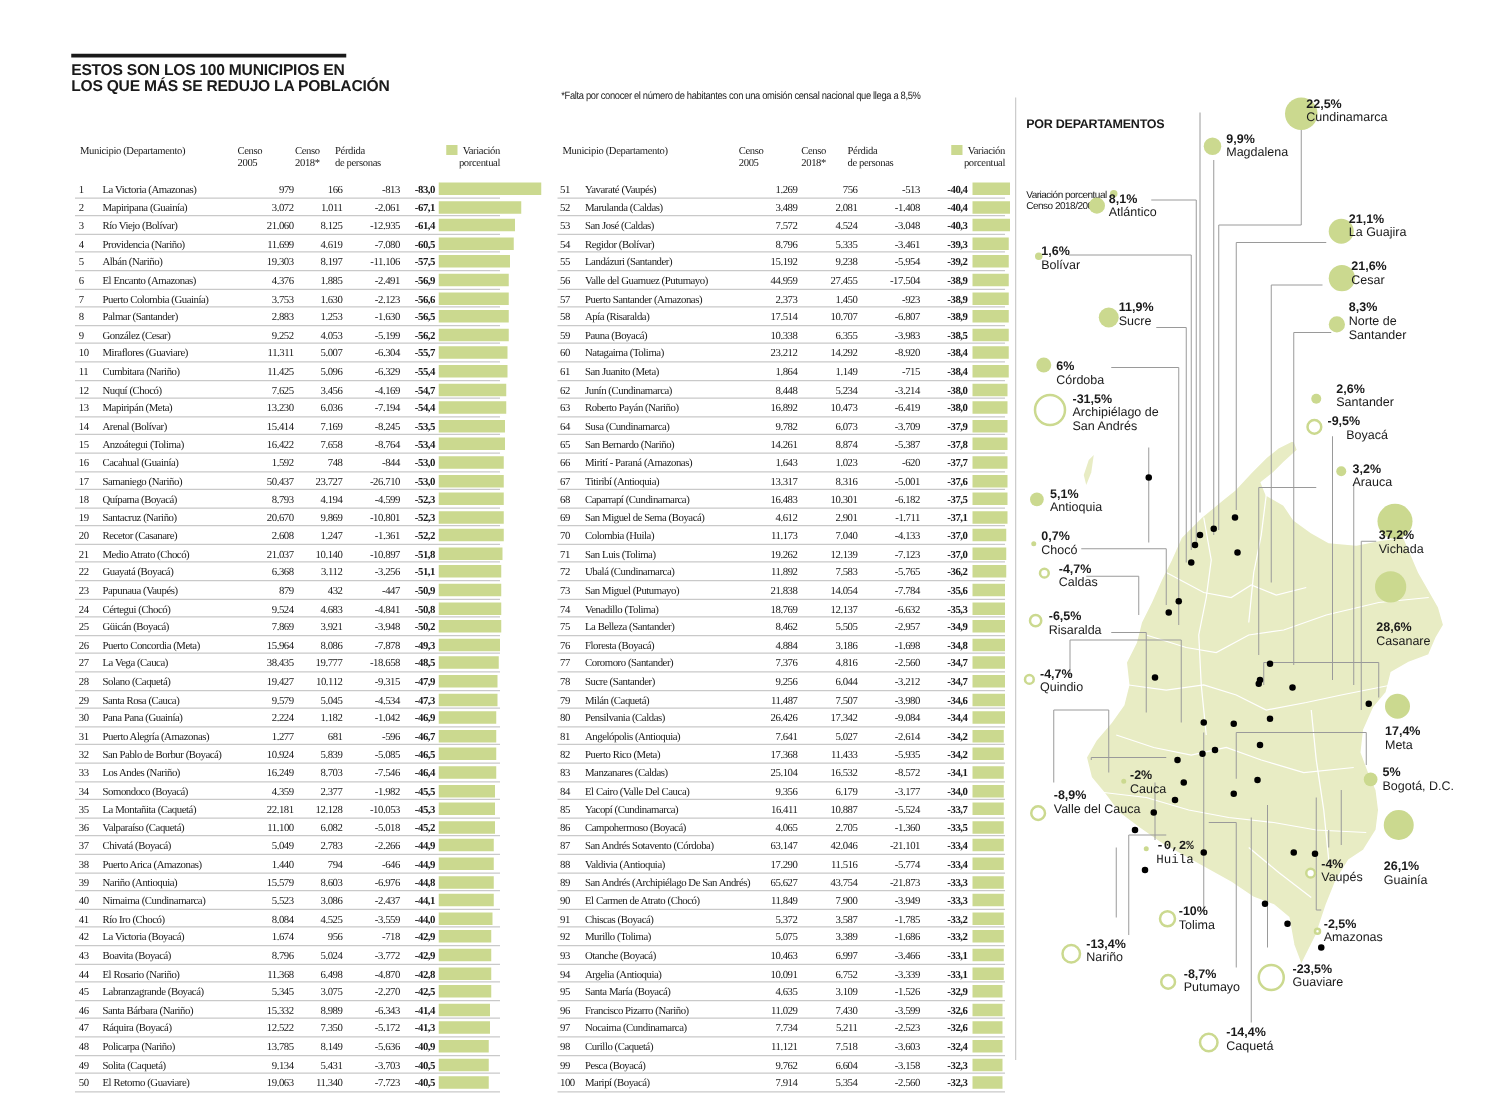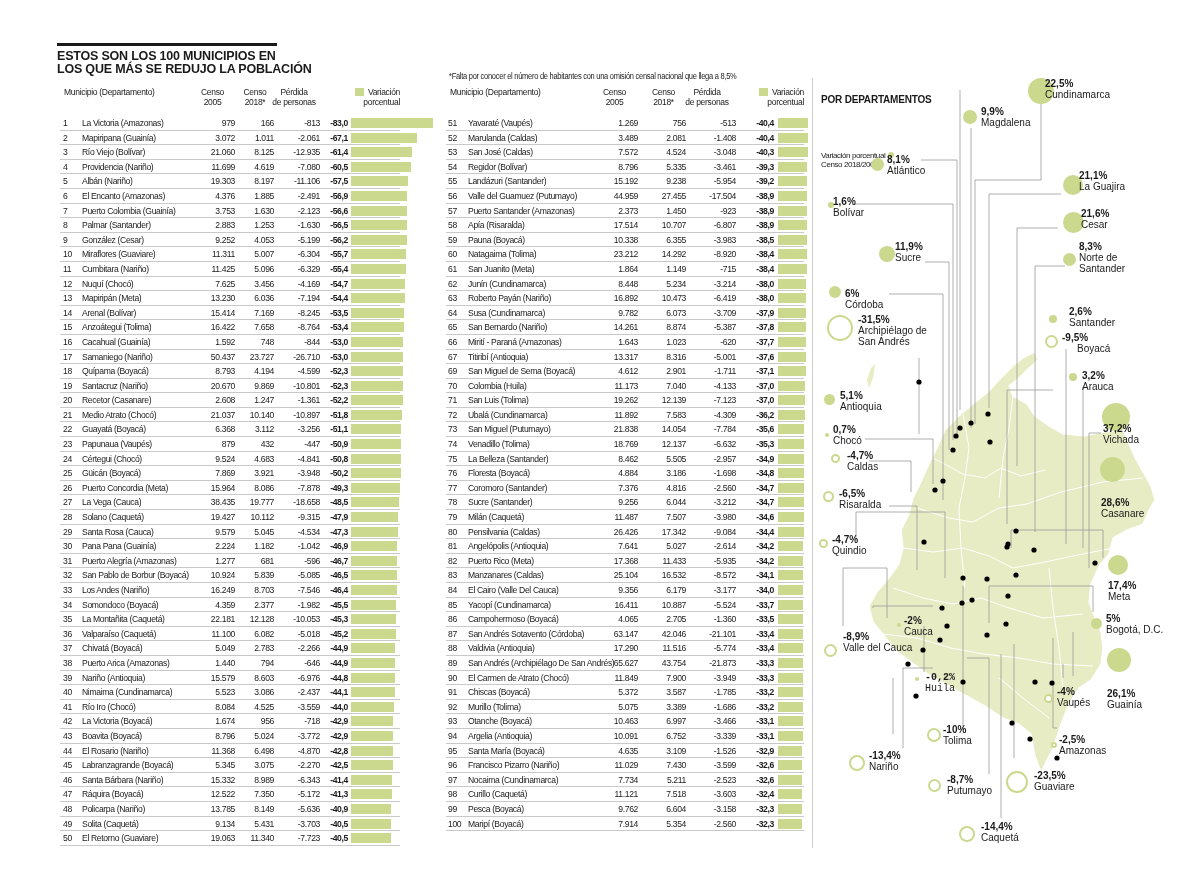--- a/index.html
+++ b/index.html
@@ -3,28 +3,28 @@
 <meta charset="utf-8">
 <style>
   * { box-sizing: border-box; margin: 0; padding: 0; }
   html, body { width: 1200px; height: 890px; background: #ffffff; overflow: hidden; }
   body { position: relative; font-family: "Liberation Sans", sans-serif; color: #1a1a1a; }
 
   .title-rule { position: absolute; left: 57px; top: 43px; width: 220px; height: 3px; background: #1a1a1a; }
   .title { position: absolute; left: 57px; top: 50px; width: 300px; font-weight: bold; font-size: 12.5px; line-height: 13px; letter-spacing: -0.2px; text-transform: uppercase; }
   .footnote { position: absolute; left: 449px; top: 71px; font-size: 8.5px; letter-spacing: -0.3px; font-family: "Liberation Sans", sans-serif; transform: scaleX(0.88); transform-origin: left top; white-space: nowrap; }
 
-  .table { position: absolute; top: 88px; font-family: Liberation Sans, sans-serif; }
+  .table { position: absolute; top: 116px; font-family: Liberation Serif, serif; }
   .table.left { left: 60px; width: 340px; }
   .table.right { left: 446px; width: 358px; }
 
   .thead { position: relative; height: 28px; font-size: 8.5px; line-height: 9.5px; letter-spacing: -0.3px; }
   .th { position: absolute; top: 0; }
   .th.muni { left: 4px; }
-  .th.num { text-align: center; }
+  .th.num { text-align: left; }
   .legend-sq { display: inline-block; width: 9px; height: 8px; background: #cbd98f; margin-right: 4px; vertical-align: -1px; }
 
   .rows { position: relative; }
   .row { position: relative; height: 14.6px; border-bottom: 1px solid #c9c9c9; font-size: 8.6px; line-height: 14px; letter-spacing: -0.35px; white-space: nowrap; }
   .row > span { position: absolute; top: 0; }
   .c-rank { left: 3px; width: 18px; }
   .c-name { left: 22px; }
   .c-num { text-align: right; }
   .c-var { font-weight: bold; text-align: right; }
   .bar { position: absolute; top: 2px; height: 10px; background: #cbd98f; }
@@ -714,20 +714,29 @@
       <div class="row">
         <span class="c-rank">67</span>
         <span class="c-name">Titiribí (Antioquia)</span>
         <span class="c-num c-c05">13.317</span>
         <span class="c-num c-c18">8.316</span>
         <span class="c-num c-loss">-5.001</span>
         <span class="c-var">-37,6</span>
         <div class="bar" style="left: 332px; width: 28px; background: rgb(203, 217, 143);"></div>
       </div>
       <div class="row">
+        <span class="c-rank">68</span>
+        <span class="c-name">Caparrapí (Cundinamarca)</span>
+        <span class="c-num c-c05">16.483</span>
+        <span class="c-num c-c18">10.301</span>
+        <span class="c-num c-loss">-6.182</span>
+        <span class="c-var">-37,5</span>
+        <div class="bar" style="left: 332px; width: 28px; background: rgb(203, 217, 143);"></div>
+      </div>
+      <div class="row">
         <span class="c-rank">69</span>
         <span class="c-name">San Miguel de Sema (Boyacá)</span>
         <span class="c-num c-c05">4.612</span>
         <span class="c-num c-c18">2.901</span>
         <span class="c-num c-loss">-1.711</span>
         <span class="c-var">-37,1</span>
         <div class="bar" style="left: 332px; width: 28px; background: rgb(203, 217, 143);"></div>
       </div>
       <div class="row">
         <span class="c-rank">70</span>
@@ -745,21 +754,21 @@
         <span class="c-num c-c18">12.139</span>
         <span class="c-num c-loss">-7.123</span>
         <span class="c-var">-37,0</span>
         <div class="bar" style="left: 332px; width: 27px; background: rgb(203, 217, 143);"></div>
       </div>
       <div class="row">
         <span class="c-rank">72</span>
         <span class="c-name">Ubalá (Cundinamarca)</span>
         <span class="c-num c-c05">11.892</span>
         <span class="c-num c-c18">7.583</span>
-        <span class="c-num c-loss">-4.309</span>
+        <span class="c-num c-loss">-5.765</span>
         <span class="c-var">-36,2</span>
         <div class="bar" style="left: 332px; width: 27px; background: rgb(203, 217, 143);"></div>
       </div>
       <div class="row">
         <span class="c-rank">73</span>
         <span class="c-name">San Miguel (Putumayo)</span>
         <span class="c-num c-c05">21.838</span>
         <span class="c-num c-c18">14.054</span>
         <span class="c-num c-loss">-7.784</span>
         <span class="c-var">-35,6</span>

